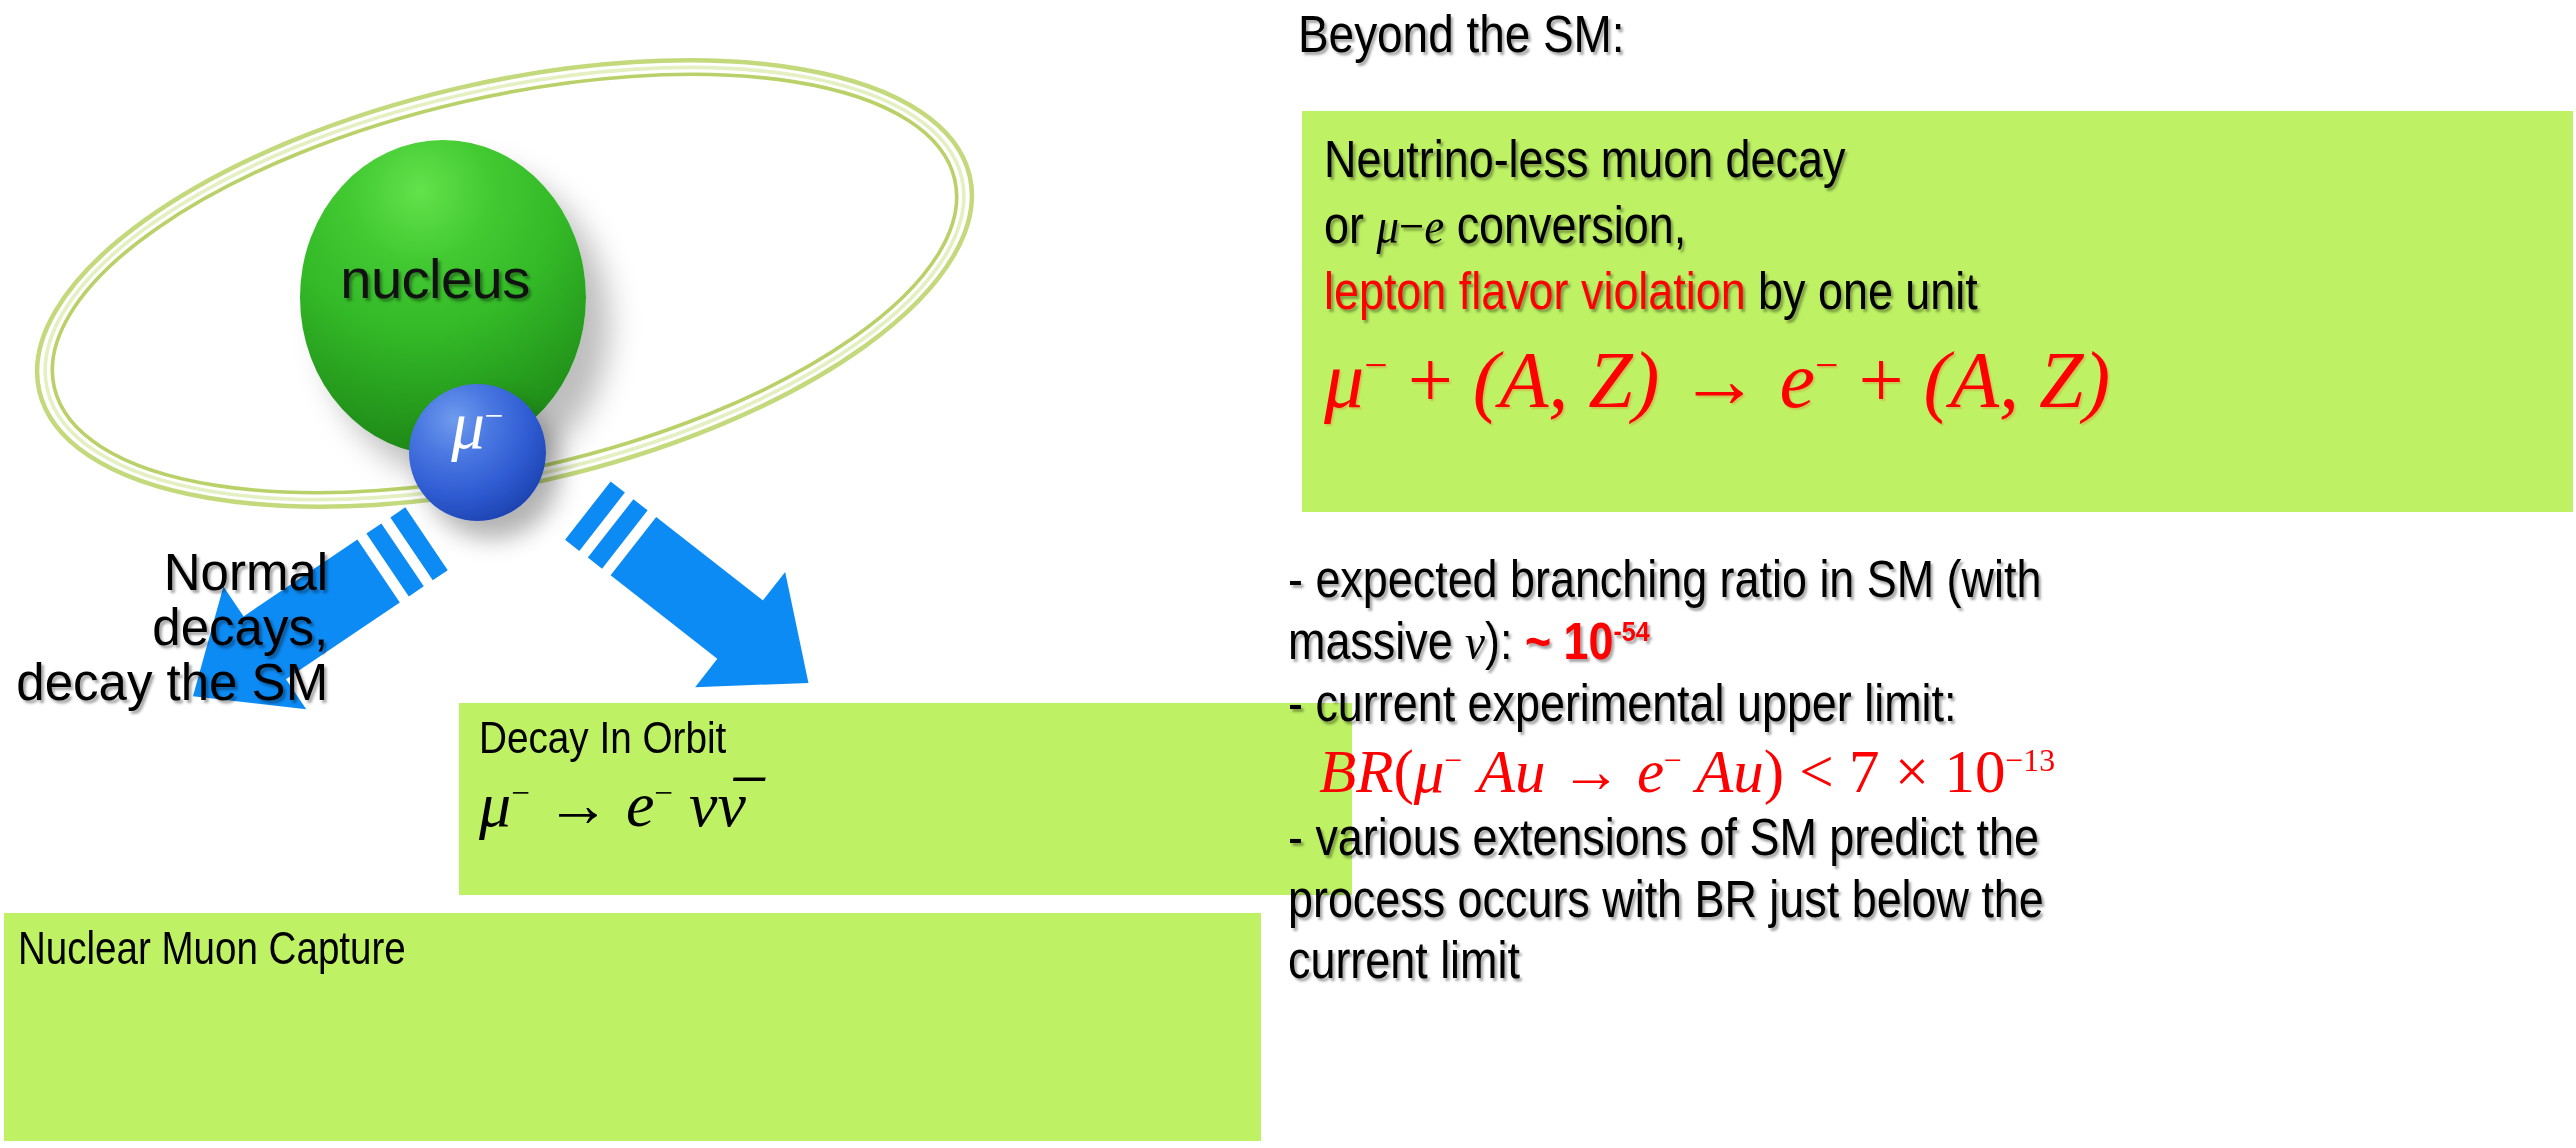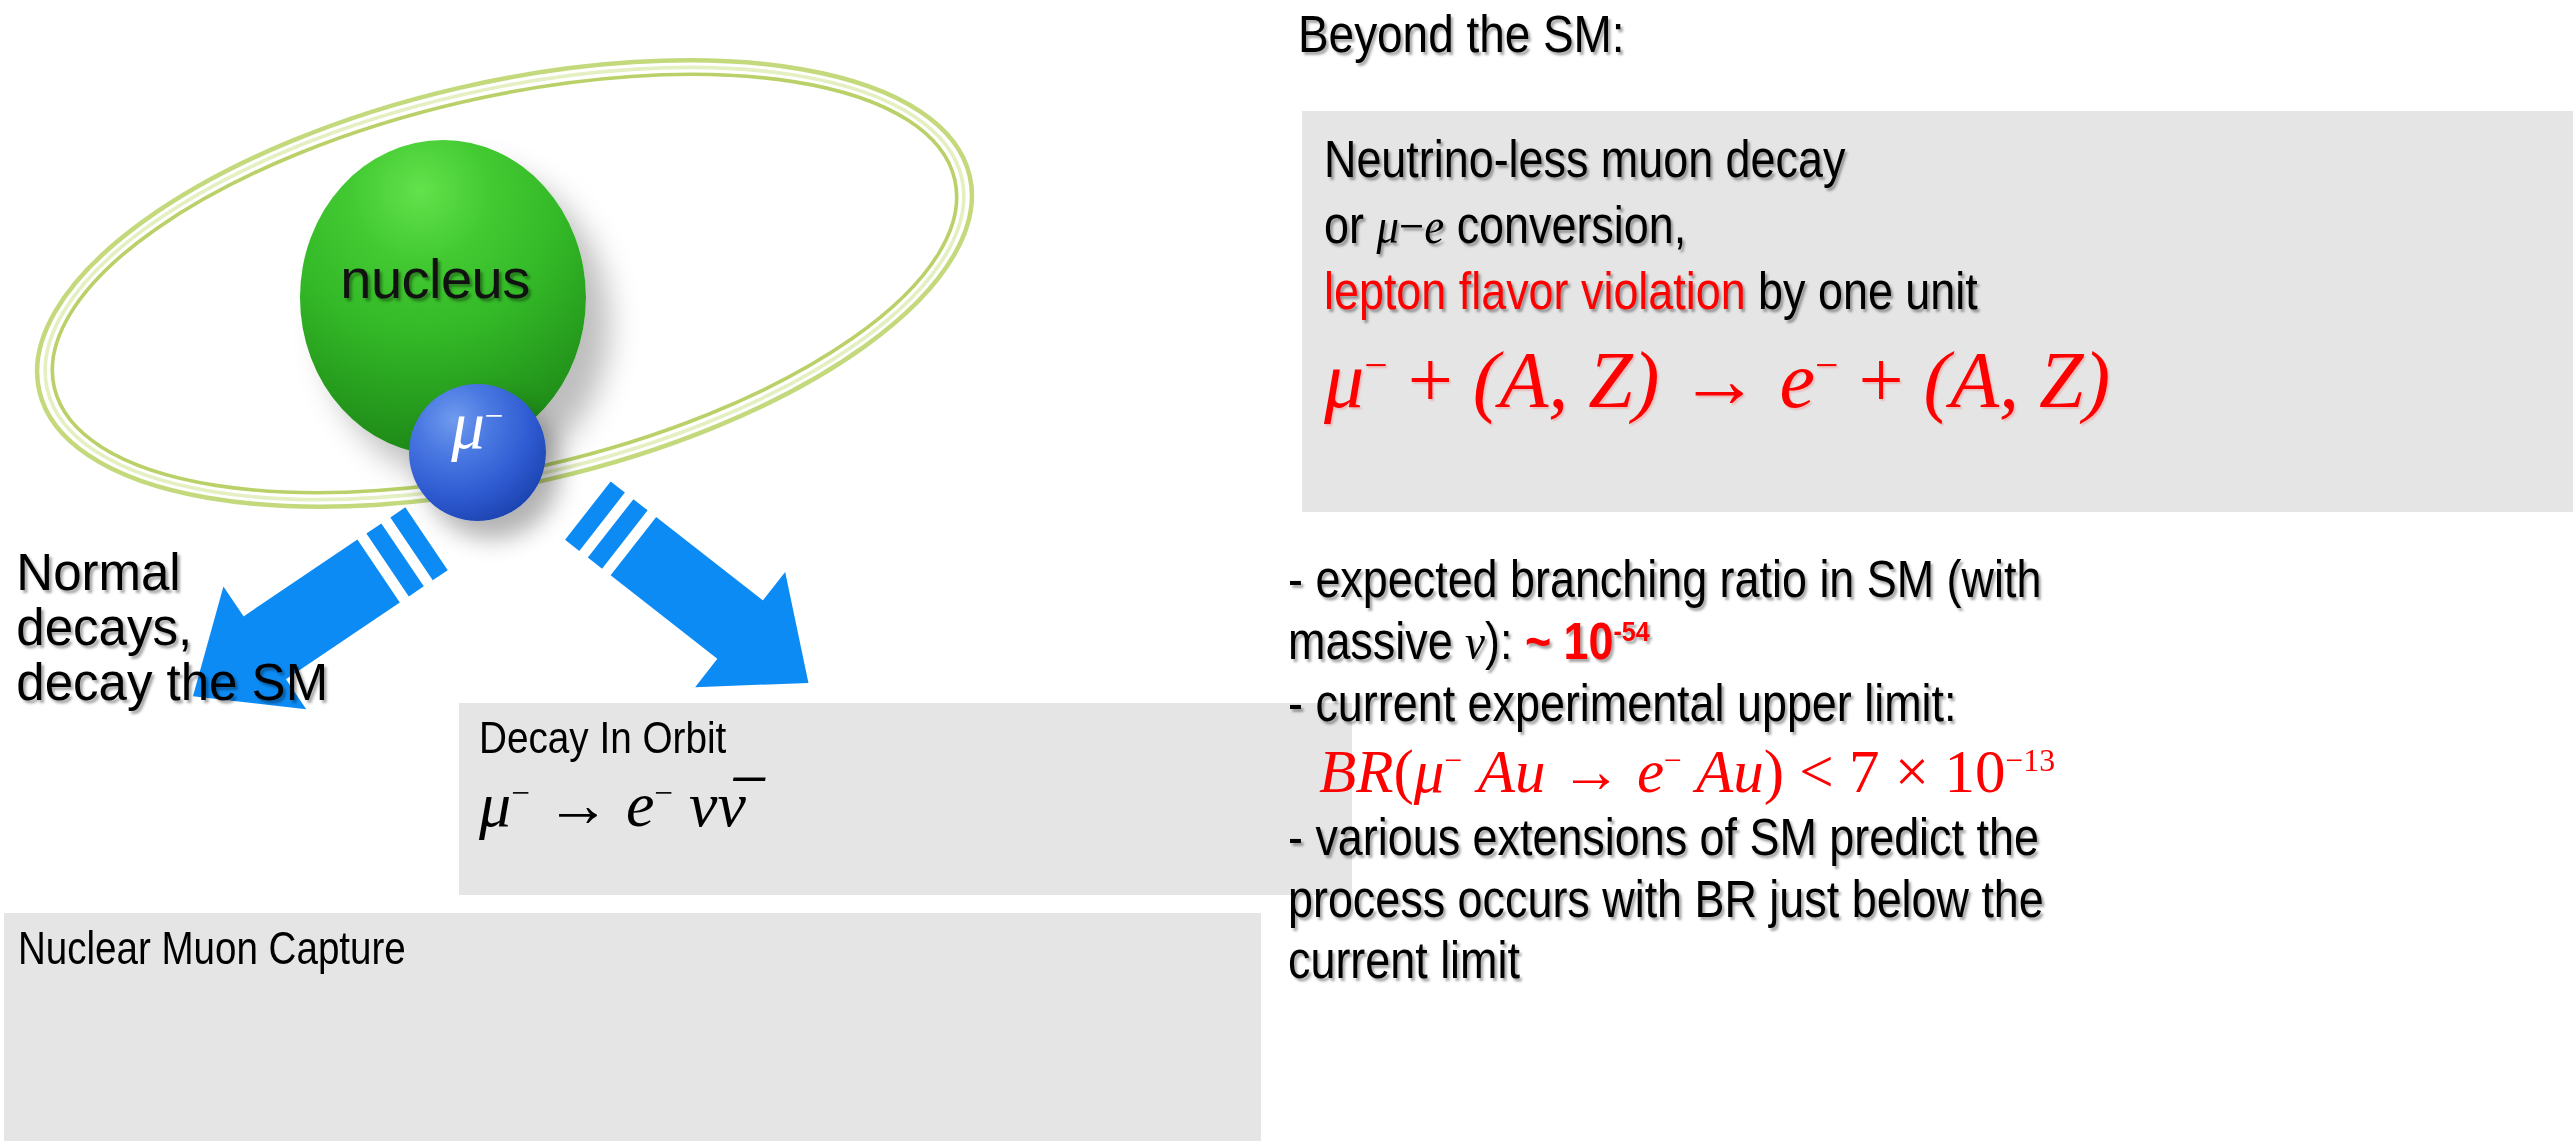--- a/index.html
+++ b/index.html
@@ -12,21 +12,21 @@
     width: 2576px;
     height: 1148px;
     background: #ffffff;
     overflow: hidden;
     font-family: "Liberation Sans", sans-serif;
   }
 
   
   .abs { position: absolute; }
   .sh-text { text-shadow: 2.7px 2.7px 2.7px rgba(0,0,0,0.35); }
-  .yellow { background: #e5e5e5; }
+  .yellow { background: #bef264; }
   .serif-math {
     font-family: "Liberation Serif", "DejaVu Serif", serif;
     font-style: italic;
   }
   .upr { font-style: normal; }
   sup.exp { font-size: 0.52em; vertical-align: super; font-style: normal; }
   sub.sb  { font-size: 0.52em; vertical-align: sub;   font-style: normal; }
 
   
   #atom-diagram {
@@ -78,20 +78,21 @@
 
   .arrow-svg { display: block; }
   #arrow-left  { left: 154px; top: 470px; width: 307px; height: 298px; }
   #arrow-right { left: 552px; top: 450px; width: 298px; height: 298px; }
 
   #normal-decay-text {
     left: 16.3px; top: 545px;
     font-size: 51px;
     line-height: 1.08;
     color: #000000;
+    text-align: right;
   }
 
   
   #dio-box {
     left: 459px; top: 703px;
     width: 893px; height: 192px;
     padding: 9px 0 0 20px;
     box-sizing: border-box;
   }
   #dio-title {

